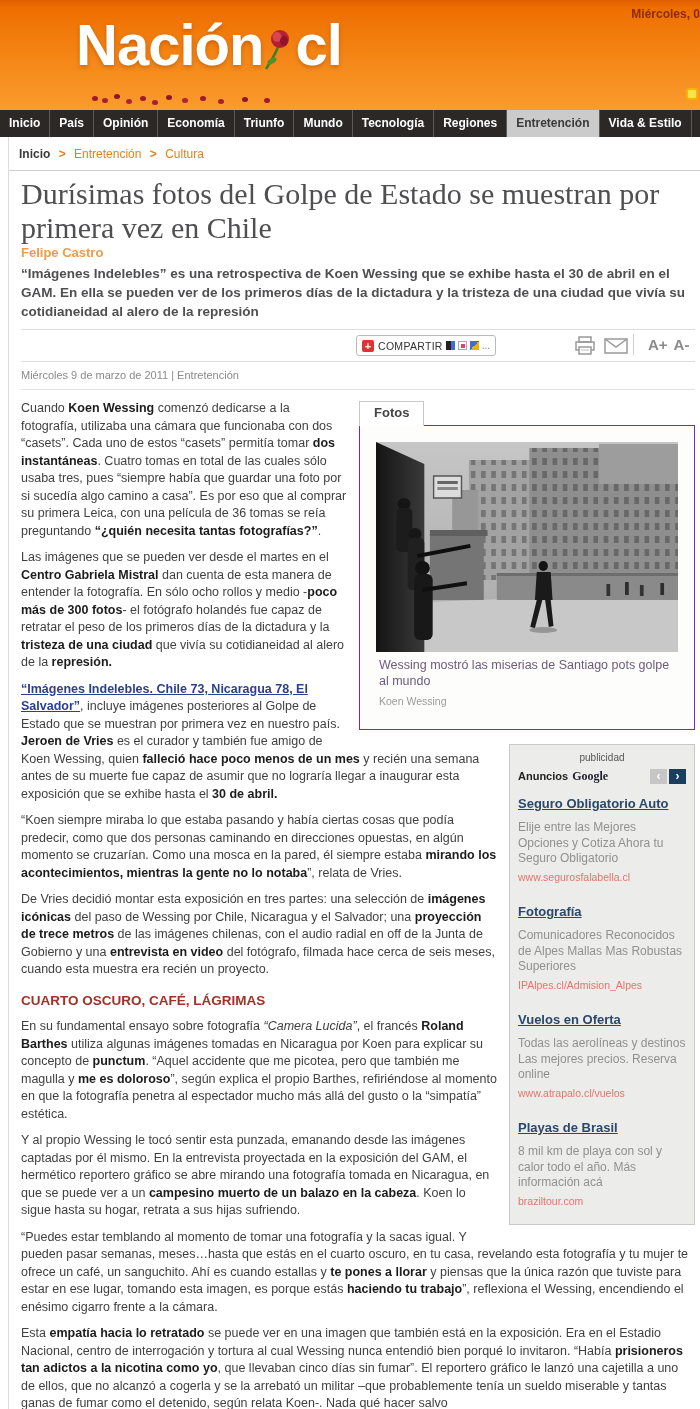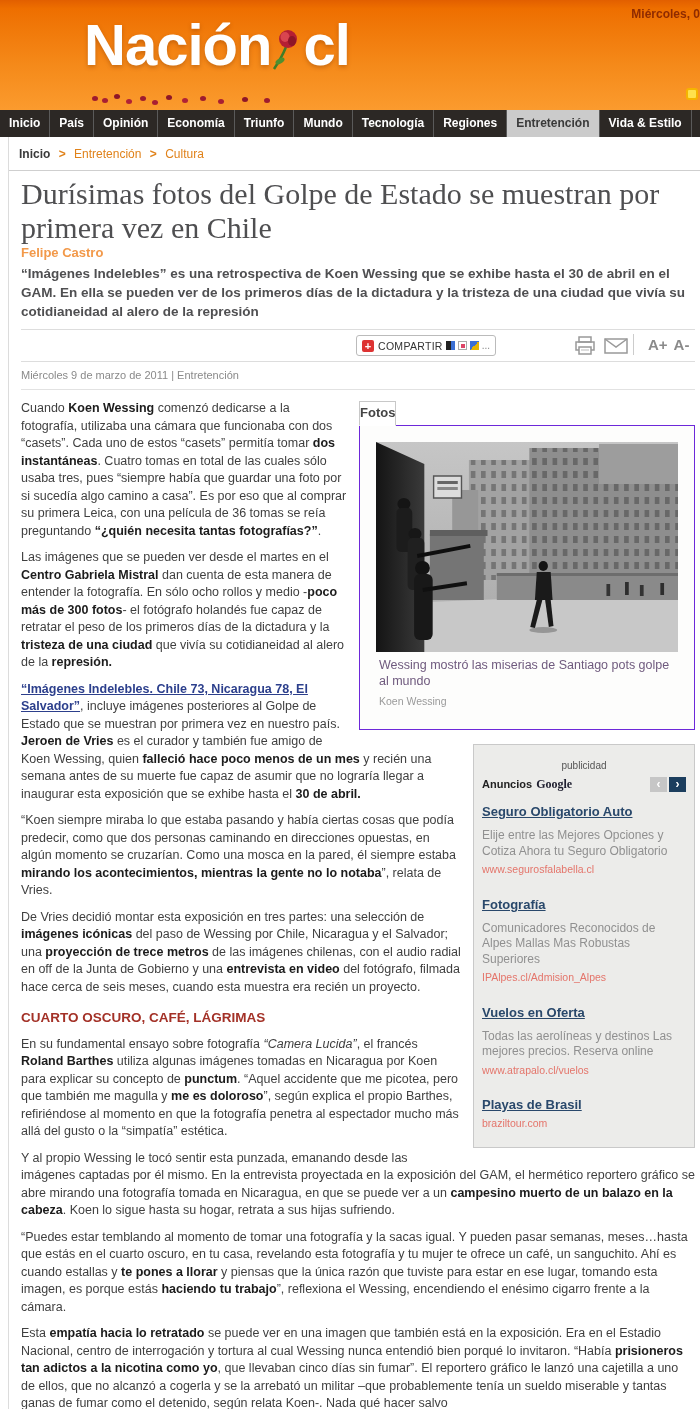--- a/index.html
+++ b/index.html
@@ -7,21 +7,21 @@
   body {
     width:700px; height:1409px; overflow:hidden; position:relative;
     font-family:"Liberation Sans", sans-serif; color:#3f3f3f;
   }
   
   .masthead {
     height:110px; position:relative; overflow:hidden;
     background:linear-gradient(180deg,#e25f00 0%, #ee6f00 8%, #f58a1a 60%, #fb9b2e 100%);
   }
   .top-date { position:absolute; top:7px; right:0; font-size:12px; font-weight:bold; color:#8f2b00; white-space:nowrap; }
-  .logo { position:absolute; left:84px; top:16px; font-size:58px; font-weight:bold; color:#fff;
+  .logo { position:absolute; left:76px; top:16px; font-size:58px; font-weight:bold; color:#fff;
           letter-spacing:-1px; text-shadow:0 2px 4px rgba(120,50,0,.35); line-height:1; }
   .logo .rose-dot { display:inline-block; width:30px; height:44px; vertical-align:-8px; margin:0 1px; }
   .petals { position:absolute; left:92px; top:96px; width:6px; height:5px; border-radius:50%; background:#9e1b2f;
             box-shadow: 10px 2px 0 #a81f33, 22px -2px 0 #8e1628, 34px 3px 0 #b02236, 48px 0 0 #9e1b2f,
                         60px 4px 0 #a81f33, 74px -1px 0 #8e1628, 90px 2px 0 #b02236, 108px 0 0 #9e1b2f,
                         126px 3px 0 #a81f33, 150px 1px 0 #8e1628, 172px 2px 0 #9e1b2f; }
   .weather-chip { position:absolute; right:2px; top:88px; width:12px; height:12px; background:#ffe14d;
                   border:2px solid #f5b400; border-radius:3px; }
   
   .mainnav { height:27px; background:#2c2825; display:flex; overflow:hidden; white-space:nowrap; }
@@ -59,28 +59,28 @@
   .dateline { font-size:11px; color:#8a8a8a; padding:7px 0 8px; border-bottom:1px solid #e2e2e2; }
   
   .body { padding-top:10px; font-size:12.5px; line-height:17.5px; color:#3f3f3f; }
   .body p { margin:0 0 9px; }
   .body b { color:#1c1c1c; }
   .body .lnk { color:#2c3f8c; font-weight:bold; text-decoration:underline; cursor:pointer; }
   .subhead { font-size:13.5px; color:#a33127; margin:13px 0 9px; font-weight:bold; }
   
   .photos-widget { float:right; width:336px; margin:0 0 8px 12px; }
   .photos-tab { display:inline-block; border:1px solid #c8c8c8; border-bottom:1px solid #fff; position:relative; top:1px;
-                background:#fff; padding:2px 0 3px; font-size:13px; font-weight:bold; color:#444; cursor:pointer; }
+                background:#fff; padding:2px 14px 3px; font-size:13px; font-weight:bold; color:#444; cursor:pointer; }
   .photos-frame { border:1px solid #6d28d9; background:#fdfdfc; padding:16px; }
   .photo { width:100%; height:210px; display:block; cursor:pointer; }
   .photo-caption { padding:5px 3px 3px; font-size:12.5px; line-height:16px; color:#6f5a7e; }
   .photo-credit { padding:1px 3px 3px; font-size:10.5px; color:#9a9a9a; }
   
-  .ads-widget { float:right; clear:right; width:222px; margin:6px 0 10px 12px; background:#ececea;
-                border:1px solid #c9c9c9; padding:12px 8px 10px; }
+  .ads-widget { float:right; clear:right; width:186px; margin:6px 0 10px 12px; background:#ececea;
+                border:1px solid #c9c9c9; padding:4px 8px 10px; }
   .ads-publicidad { text-align:center; font-size:10px; color:#555; }
   .ads-brandrow { display:flex; align-items:center; margin:1px 0 10px; }
   .ads-brand-prefix { font-size:11px; font-weight:bold; color:#222; margin-right:4px; }
   .ads-brand-google { font-family:"Liberation Serif", serif; font-size:12px; font-weight:bold; color:#1d1d2e; }
   .ads-arrows { margin-left:auto; display:flex; gap:2px; }
   .ads-arrow { width:17px; height:15px; text-align:center; line-height:14px; font-size:12px; font-weight:bold; cursor:pointer; }
   .ads-arrow.prev { background:#c6c6c6; color:#fff; }
   .ads-arrow.next { background:#1c3e5e; color:#fff; }
   .ad-item { margin-bottom:17px; }
   .ad-title { font-size:13px; font-weight:bold; color:#29486b; text-decoration:underline; line-height:17px; cursor:pointer; }
@@ -243,20 +243,21 @@
           <div class="ad-body">Comunicadores Reconocidos de Alpes Mallas Mas Robustas Superiores</div>
           <div class="ad-url">IPAlpes.cl/Admision_Alpes</div>
         </div>
         <div class="ad-item">
           <div class="ad-title">Vuelos en Oferta</div>
           <div class="ad-body">Todas las aerolíneas y destinos Las mejores precios. Reserva online</div>
           <div class="ad-url">www.atrapalo.cl/vuelos</div>
         </div>
         <div class="ad-item" style="margin-bottom:4px;">
           <div class="ad-title">Playas de Brasil</div>
+          <div class="ad-body">8 mil km de playa con sol y calor todo el año. Más información acá</div>
           <div class="ad-url">braziltour.com</div>
         </div>
       </div>
 
       <p>Cuando <b>Koen Wessing</b> comenzó dedicarse a la fotografía, utilizaba una cámara que funcionaba con dos “casets”. Cada uno de estos “casets” permitía tomar <b>dos instantáneas</b>. Cuatro tomas en total de las cuales sólo usaba tres, pues “siempre había que guardar una foto por si sucedía algo camino a casa”. Es por eso que al comprar su primera Leica, con una película de 36 tomas se reía preguntando <b>“¿quién necesita tantas fotografías?”</b>.</p>
       <p>Las imágenes que se pueden ver desde el martes en el <b>Centro Gabriela Mistral</b> dan cuenta de esta manera de entender la fotografía. En sólo ocho rollos y medio -<b>poco más de 300 fotos</b>- el fotógrafo holandés fue capaz de retratar el peso de los primeros días de la dictadura y la <b>tristeza de una ciudad</b> que vivía su cotidianeidad al alero de la <b>represión.</b></p>
       <p><span class="lnk">“Imágenes Indelebles. Chile 73, Nicaragua 78, El Salvador”</span>, incluye imágenes posteriores al Golpe de Estado que se muestran por primera vez en nuestro país. <b>Jeroen de Vries</b> es el curador y también fue amigo de Koen Wessing, quien <b>falleció hace poco menos de un mes</b> y recién una semana antes de su muerte fue capaz de asumir que no lograría llegar a inaugurar esta exposición que se exhibe hasta el <b>30 de abril.</b></p>
       <p>“Koen siempre miraba lo que estaba pasando y había ciertas cosas que podía predecir, como que dos personas caminando en direcciones opuestas, en algún momento se cruzarían. Como una mosca en la pared, él siempre estaba <b>mirando los acontecimientos, mientras la gente no lo notaba</b>”, relata de Vries.</p>
       <p>De Vries decidió montar esta exposición en tres partes: una selección de <b>imágenes icónicas</b> del paso de Wessing por Chile, Nicaragua y el Salvador; una <b>proyección de trece metros</b> de las imágenes chilenas, con el audio radial en off de la Junta de Gobierno y una <b>entrevista en video</b> del fotógrafo, filmada hace cerca de seis meses, cuando esta muestra era recién un proyecto.</p>
       <h3 class="subhead">CUARTO OSCURO, CAFÉ, LÁGRIMAS</h3>

